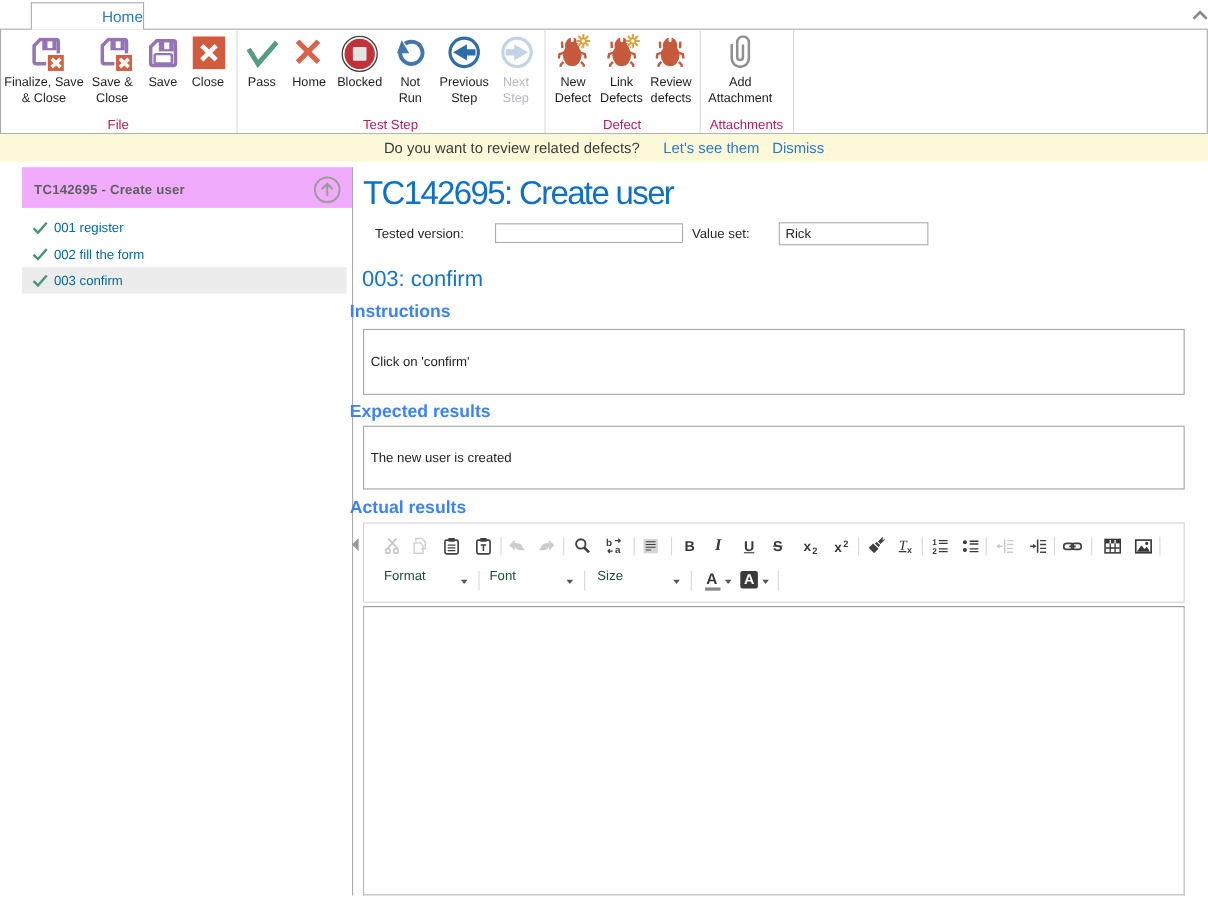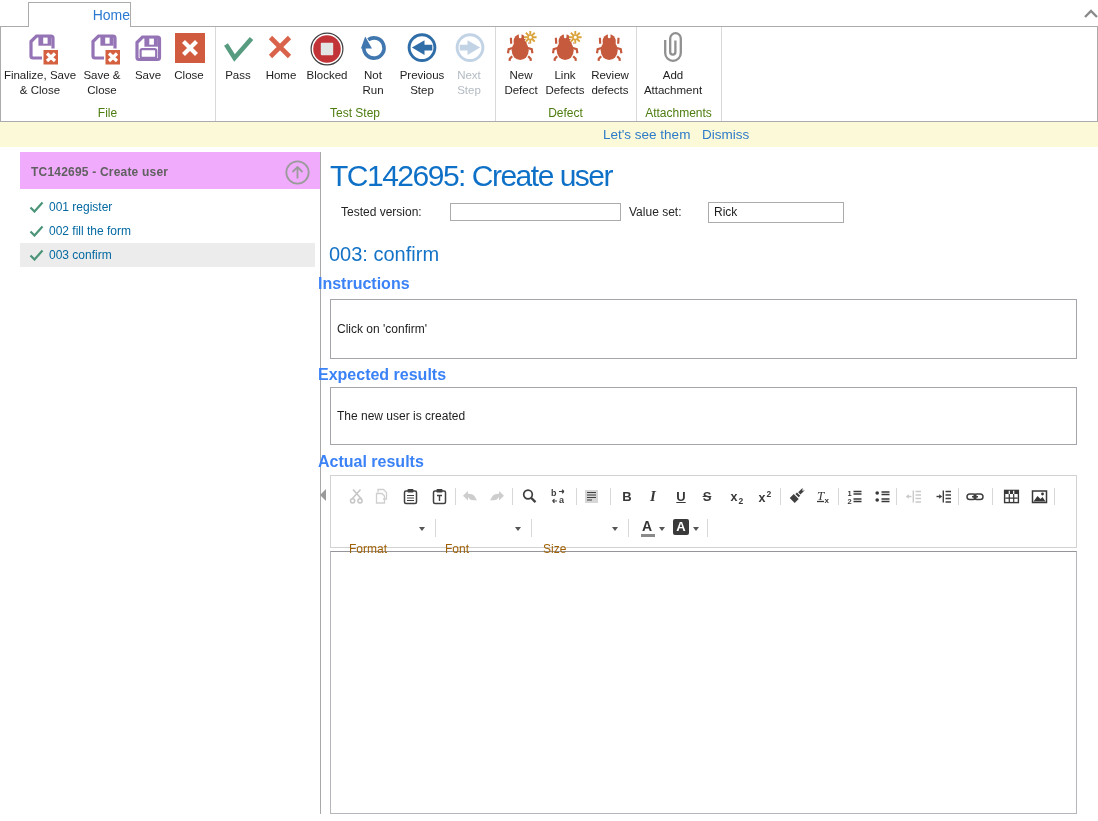--- a/index.html
+++ b/index.html
@@ -6,21 +6,21 @@
   html,body { width:1098px; height:821px; background:#fff; font-family:"Liberation Sans", sans-serif; overflow:hidden; }
   .abs { position:absolute; }
   
   #ribbon { position:absolute; left:0; top:26px; width:1098px; height:96px; background:#fff;
             border:1px solid #ababab; }
   #hometab { position:absolute; left:6px; top:2px; width:103px; height:25px; background:#fff;
              border:1px solid #ababab; border-bottom:none; color:#2a7ad2; font-size:14px;
              text-align:right; line-height:24px; z-index:3;margin-left:22px; }
   .rlabel { position:absolute; top:67.5px; font-size:11.5px; color:#1e1e1e; text-align:center; line-height:15.5px; }
   .rlabel.dis { color:#b3bac3; }
-  .glabel { position:absolute; top:106px; font-size:12px; color:#4d7c0f; text-align:center; }
+  .glabel { position:absolute; top:106px; font-size:12px; color:#be185d; text-align:center; }
   .gsep { position:absolute; top:27px; width:1px; height:94px; background:#d9d9d9; }
   
   #ybar { position:absolute; left:0; top:122px; width:1098px; height:25px; background:#fbf9d8;
           font-size:13.5px; color:#3c3c3c; line-height:25px; }
   #ybar a { color:#2d7ac9; text-decoration:none; }
   
   #phead { position:absolute; left:20px; top:152px; width:300px; height:37px; background:#f0abfc; }
   #phead .t { position:absolute; left:11px; top:12.5px; font-size:12px; font-weight:bold; color:#606060; letter-spacing:0.2px; }
   #pdivider { position:absolute; left:320px; top:152px; width:1px; height:662px; background:#a9a9a9; }
   .prow { position:absolute; left:20px; width:295px; height:24px; font-size:12px; color:#0369a1; line-height:24px; }
@@ -34,21 +34,21 @@
   .h3 { position:absolute; left:318px; font-size:16px; color:#3b82f6;font-weight:bold; }
   .box { position:absolute; left:330px; width:747px; border:1px solid #a4a4aa; background:#fff;
          font-size:12px; color:#1e1e1e; display:flex; align-items:center; padding-left:6px; }
   
   #tbar { position:absolute; left:330px; top:475px; width:747px; height:73px; border:1px solid #d2d2d2; background:#fff; }
   #earea { position:absolute; left:330px; top:551px; width:747px; height:263px; border:1px solid #b5b5bb; border-top:1px solid #96969a; background:#fff; }
   .ti { position:absolute; top:488px; }
   .tit { position:absolute; top:488px; font-size:13px; font-weight:bold; color:#383838; width:18px; text-align:center; line-height:17px;}
   .tsep { position:absolute; top:488px; width:1px; height:17px; background:#d8d8d8; }
   .tsep2 { position:absolute; top:519px; width:1px; height:18px; background:#d8d8d8; }
-  .combo { position:absolute; top:542px; font-size:12px; color:#a16207; }
+  .combo { position:absolute; top:516px; font-size:12px; color:#14532d; }
   .darr { position:absolute; top:527px; width:0; height:0; border-left:3.5px solid transparent; border-right:3.5px solid transparent; border-top:4px solid #555; }
 </style>
 </head>
 <body>
 
 <div id="ribbon"></div>
 <div id="hometab">Home</div>
 <svg class="abs" style="left:1083px;top:8px" width="16" height="11" viewBox="0 0 16 11">
     <path d="M2 9 L8 3 L14 9" fill="none" stroke="#8a8a8a" stroke-width="2.4"></path>
   </svg>
@@ -162,20 +162,21 @@
 <div class="rlabel" style="left:481px;width:80px">New<br>Defect</div>
 <div class="rlabel" style="left:525px;width:80px">Link<br>Defects</div>
 <div class="rlabel" style="left:570px;width:80px">Review<br>defects</div>
 <div class="rlabel" style="left:633px;width:80px">Add<br>Attachment</div>
 <div class="glabel" style="left:0px;width:215px">File</div>
 <div class="glabel" style="left:215px;width:280px">Test Step</div>
 <div class="glabel" style="left:495px;width:141px">Defect</div>
 <div class="glabel" style="left:636px;width:85px">Attachments</div>
 
 <div id="ybar">
+    <span style="position:absolute;left:349px">Do you want to review related defects?</span>
     <a style="position:absolute;left:603px">Let's see them</a>
     <a style="position:absolute;left:702px">Dismiss</a>
   </div>
 
 <div id="phead">
     <span class="t">TC142695 - Create user</span>
   <svg style="position:absolute;left:265px;top:8px" width="25" height="25" viewBox="0 0 25 25">
     <circle cx="12.5" cy="12.5" r="11.2" fill="none" stroke="#9b9b9b" stroke-width="1.8"></circle>
     <path d="M12.5 18.5 V7 M7.5 12 L12.5 7 L17.5 12" fill="none" stroke="#9b9b9b" stroke-width="1.8"></path>
   </svg>

